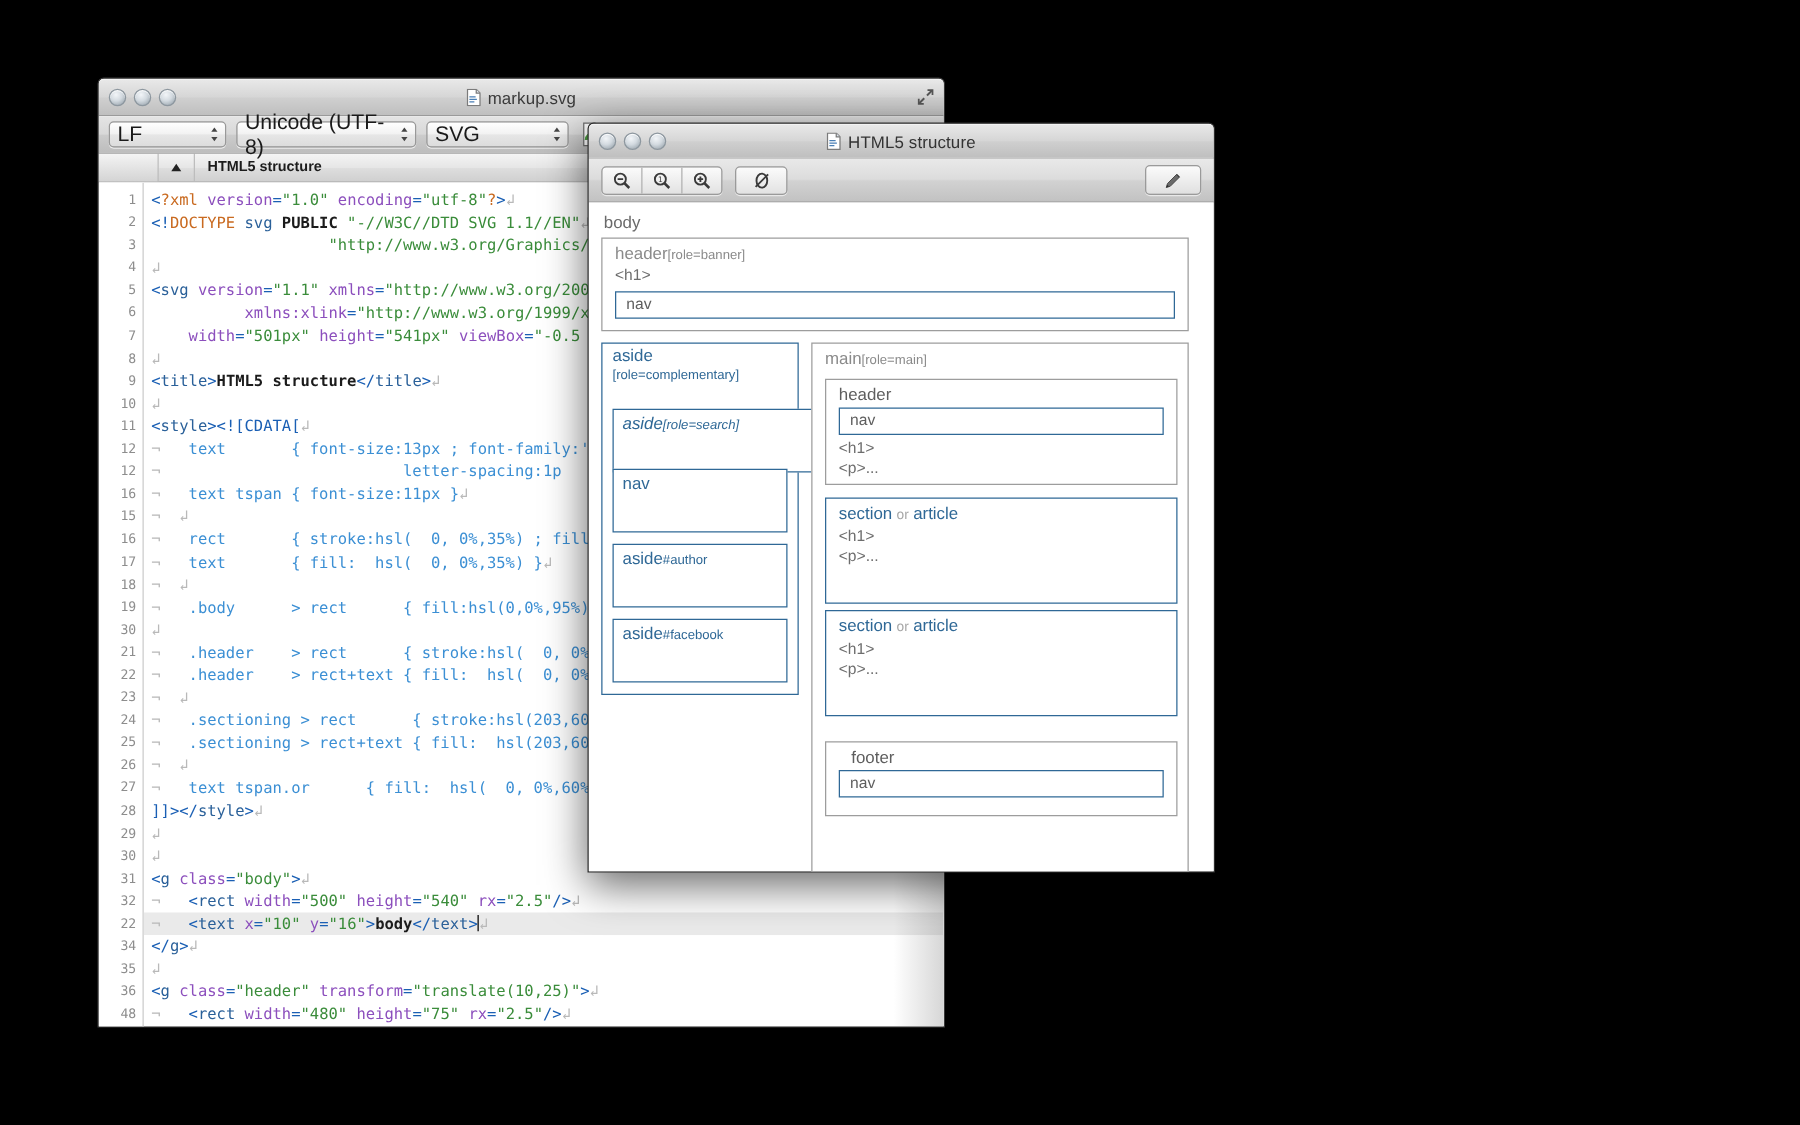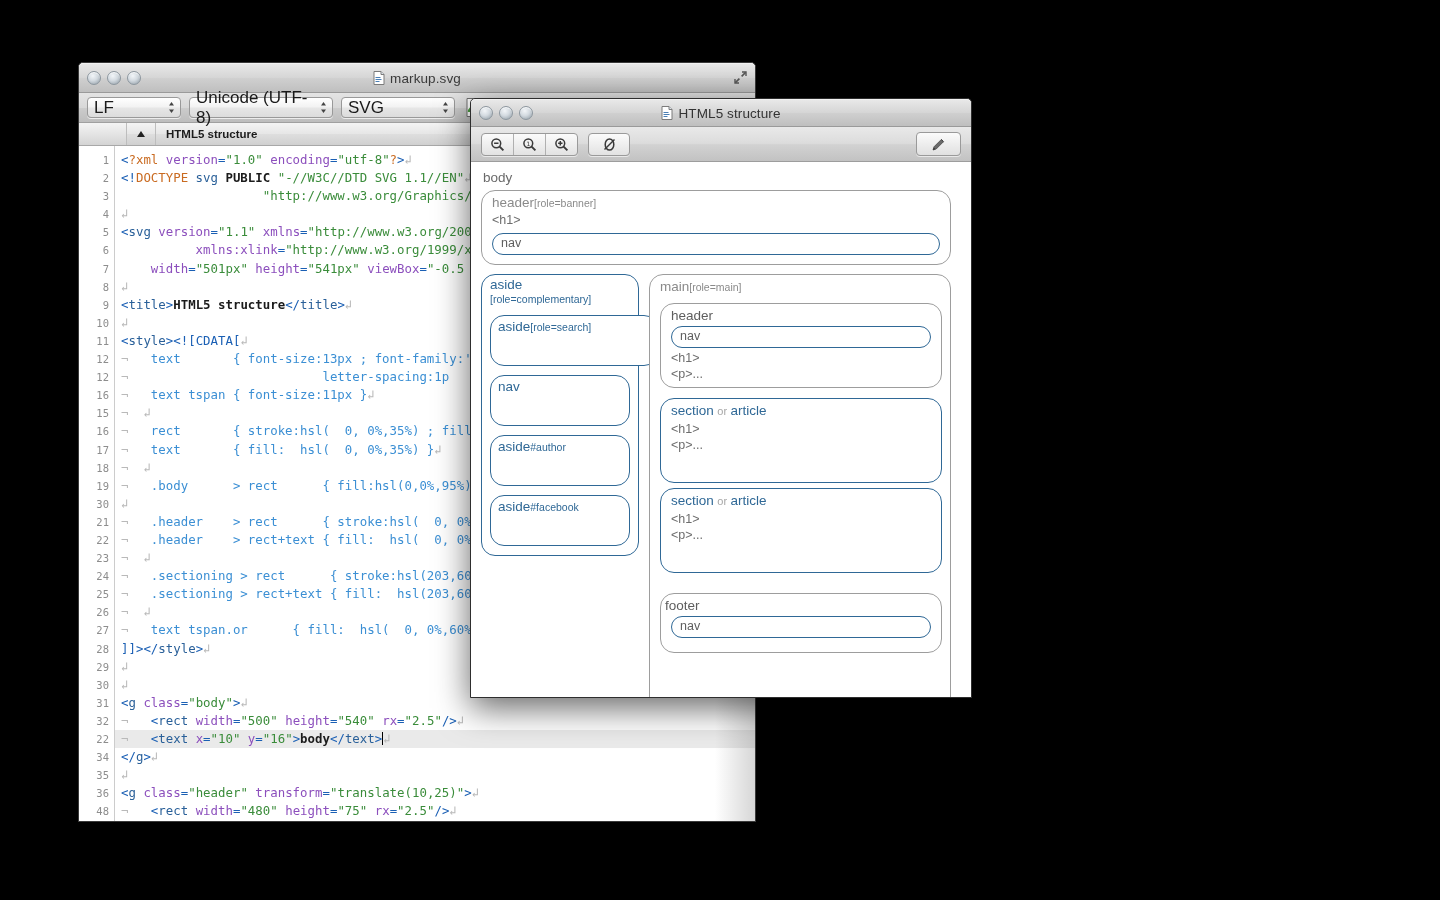--- a/index.html
+++ b/index.html
@@ -149,21 +149,21 @@
   .edit-btn { position:absolute; right:10px; width:43px; height:22px;
               border:1px solid #9a9a9a; border-radius:4px;
               background: linear-gradient(to bottom,#fbfbfb,#e0e0e0);
               display:flex; align-items:center; justify-content:center;
               box-shadow:0 1px 0 rgba(255,255,255,.6); }
 
   .pv-canvas { background:#fff; height:538px; padding:10px; box-sizing:border-box;
                position:relative; }
 
   
-  .svgbox { position:absolute; box-sizing:border-box; border-radius:14px; background:#fff; }
+  .svgbox { position:absolute; box-sizing:border-box; border-radius:0; background:#fff; }
   .gray-box  { border:1px solid #9d9d9d; }
   .blue-box  { border:1px solid #2f6896; }
   .lbl-gray  { color:#8a8a8a; }
   .lbl-blue  { color:#2f6896; }
   .dtxt      { font-family:"Liberation Sans", sans-serif; font-size:12.5px; color:#5e5e5e;}
   .bigname   { font-size:13.5px; }
   .role      { font-size:10.5px; }
   .or        { color:#a6a6a6; font-size:11px; }
 
   .body-label { position:absolute; left:12px; top:8px; font-size:13.5px; color:#6a6a6a; }
@@ -378,21 +378,21 @@
           <div class="dtxt lbl-blue" style="position:absolute;left:8px;top:2px;">nav</div>
         </div>
       </div>
 
       <div class="svgbox blue-box" style="left:10px; top:112px; width:158px; height:282px;">
         <div class="dtxt" style="position:absolute;left:8px;top:3px;line-height:14px;">
           <span class="bigname lbl-blue">aside</span><br>
           <span class="role lbl-blue">[role=complementary]</span>
         </div>
 
-        <div class="svgbox blue-box" style="left:8px; top:40px; width:168px; height:51px;">
+        <div class="svgbox blue-box" style="left:8px; top:52px; width:168px; height:51px;font-style:italic;">
           <div class="dtxt" style="position:absolute;left:7px;top:3px;">
             <span class="bigname lbl-blue">aside</span><span class="role lbl-blue">[role=search]</span>
           </div>
         </div>
 
         <div class="svgbox blue-box" style="left:8px; top:100px; width:140px; height:51px;">
           <div class="dtxt" style="position:absolute;left:7px;top:3px;">
             <span class="bigname lbl-blue">nav</span><span class="role lbl-blue"></span>
           </div>
         </div>
@@ -438,21 +438,21 @@
           <div class="dtxt" style="position:absolute;left:10px;top:4px;">
             <span class="bigname lbl-blue">section</span>
             <span class="or">or</span>
             <span class="bigname lbl-blue">article</span>
           </div>
           <div class="dtxt" style="position:absolute;left:10px;top:23px;color:#6d6d6d;">&lt;h1&gt;</div>
           <div class="dtxt" style="position:absolute;left:10px;top:39px;color:#6d6d6d;">&lt;p&gt;...</div>
         </div>
 
         <div class="svgbox gray-box" style="left:10px; top:318px; width:282px; height:60px;">
-          <div class="dtxt bigname lbl-gray" style="position:absolute;left:4px;top:4px;">footer</div>
+          <div class="dtxt bigname lbl-gray" style="position:absolute;left:20px;top:4px;">footer</div>
           <div class="svgbox blue-box" style="left:10px; top:22px; width:260px; height:22px;">
             <div class="dtxt lbl-blue" style="position:absolute;left:8px;top:2px;">nav</div>
           </div>
         </div>
       </div>
 
     </div>
   </div>
 
 </div>

